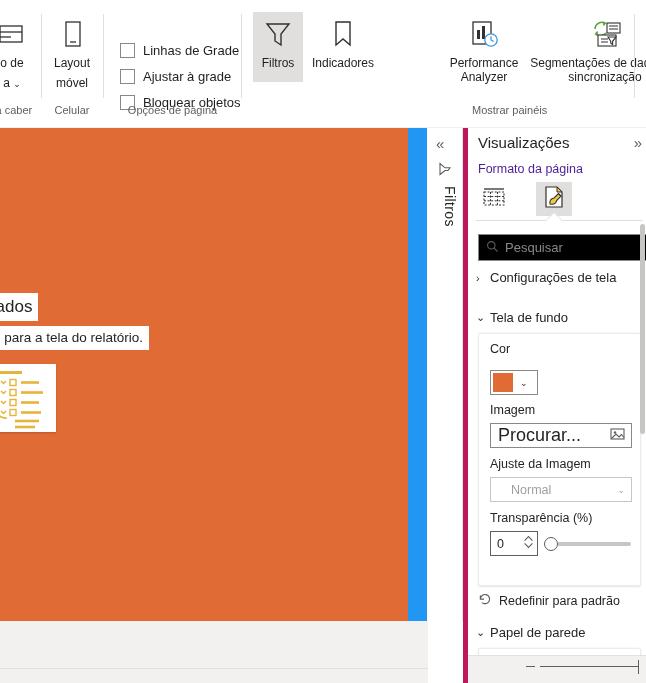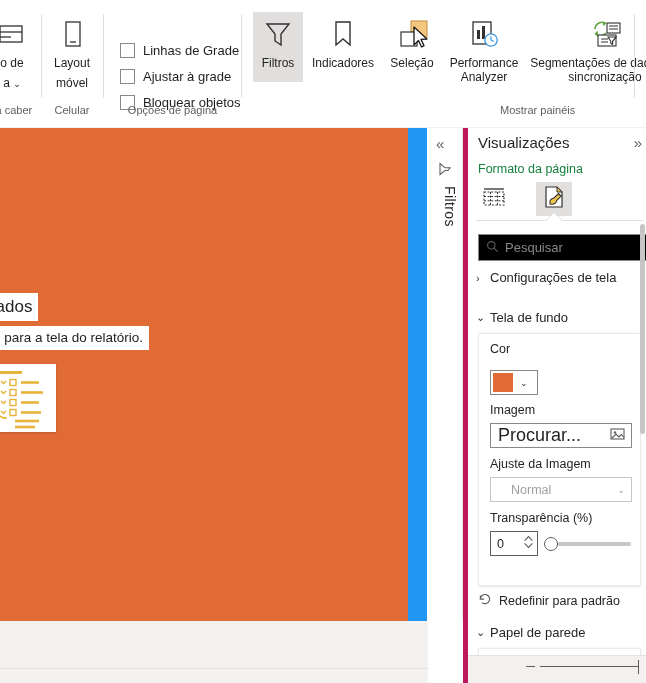--- a/index.html
+++ b/index.html
@@ -87,21 +87,20 @@
     margin-right: 8px;
     flex: none;
   }
   .chk-lbl { font-size: 13px; color: #201f1e; white-space: nowrap; }
 
   .rib-small-lbl {
     position: absolute;
     font-size: 11px;
     color: #605e5c;
     white-space: nowrap;
-    margin-left: 28px;
   }
 
   
   .canvas-wrap {
     position: absolute;
     left: 0; top: 128px;
     width: 428px; height: 493px;
     overflow: hidden;
     background: #ffffff;
   }
@@ -213,21 +212,21 @@
     position: absolute;
     right: 9px; top: 6px;
     font-size: 15px;
     color: #605e5c;
     cursor: default;
   }
   .vis-sub {
     position: absolute;
     left: 10px; top: 34px;
     font-size: 12.5px;
-    color: #15803d;
+    color: #4c1d95;
   }
   .tabstrip {
     position: absolute;
     left: 0; top: 54px;
     width: 183px; height: 36px;
   }
   .tab-ico {
     position: absolute;
     top: 0;
     width: 36px; height: 34px;
@@ -498,30 +497,20 @@
 
         <div class="rib-btn" style="left:56px;width:78px;height:70px;">
           <span class="rib-ico">
             <svg width="32" height="32" viewBox="0 0 32 32">
               <path d="M9 4 H23 V27 L16 21 L9 27 Z" fill="none" stroke="#323130" stroke-width="1.4"></path>
             </svg>
           </span>
           <span class="lbl">Indicadores</span>
         </div>
 
-        <div class="rib-btn" style="left:134px;width:60px;height:70px;">
-          <span class="rib-ico">
-            <svg width="36" height="34" viewBox="0 0 36 34">
-              <rect x="15" y="3" width="16" height="16" fill="#f5c77e" stroke="#c8924a" stroke-width="1.1"></rect>
-              <rect x="5" y="14" width="16" height="14" fill="#ffffff" stroke="#323130" stroke-width="1.2"></rect>
-              <path d="M18 9 L18 27 L22.5 22.5 L25.5 29 L28 27.6 L25 21.4 L31 21 Z" fill="#ffffff" stroke="#1b1a19" stroke-width="1.3" stroke-linejoin="round"></path>
-            </svg>
-          </span>
-          <span class="lbl">Seleção</span>
-        </div>
 
         <div class="rib-btn" style="left:194px;width:84px;height:86px;">
           <span class="rib-ico">
             <svg width="32" height="32" viewBox="0 0 32 32">
               <rect x="5" y="4" width="18" height="22" fill="none" stroke="#323130" stroke-width="1.3"></rect>
               <rect x="9" y="12" width="3" height="9" fill="#323130"></rect>
               <rect x="14" y="8" width="3" height="13" fill="#323130"></rect>
               <circle cx="23" cy="22" r="6.2" fill="#ffffff" stroke="#3a96dd" stroke-width="1.3"></circle>
               <line x1="23" y1="22" x2="23" y2="18.3" stroke="#3a96dd" stroke-width="1.2"></line>
               <line x1="23" y1="22" x2="25.7" y2="23.6" stroke="#3a96dd" stroke-width="1.2"></line>

